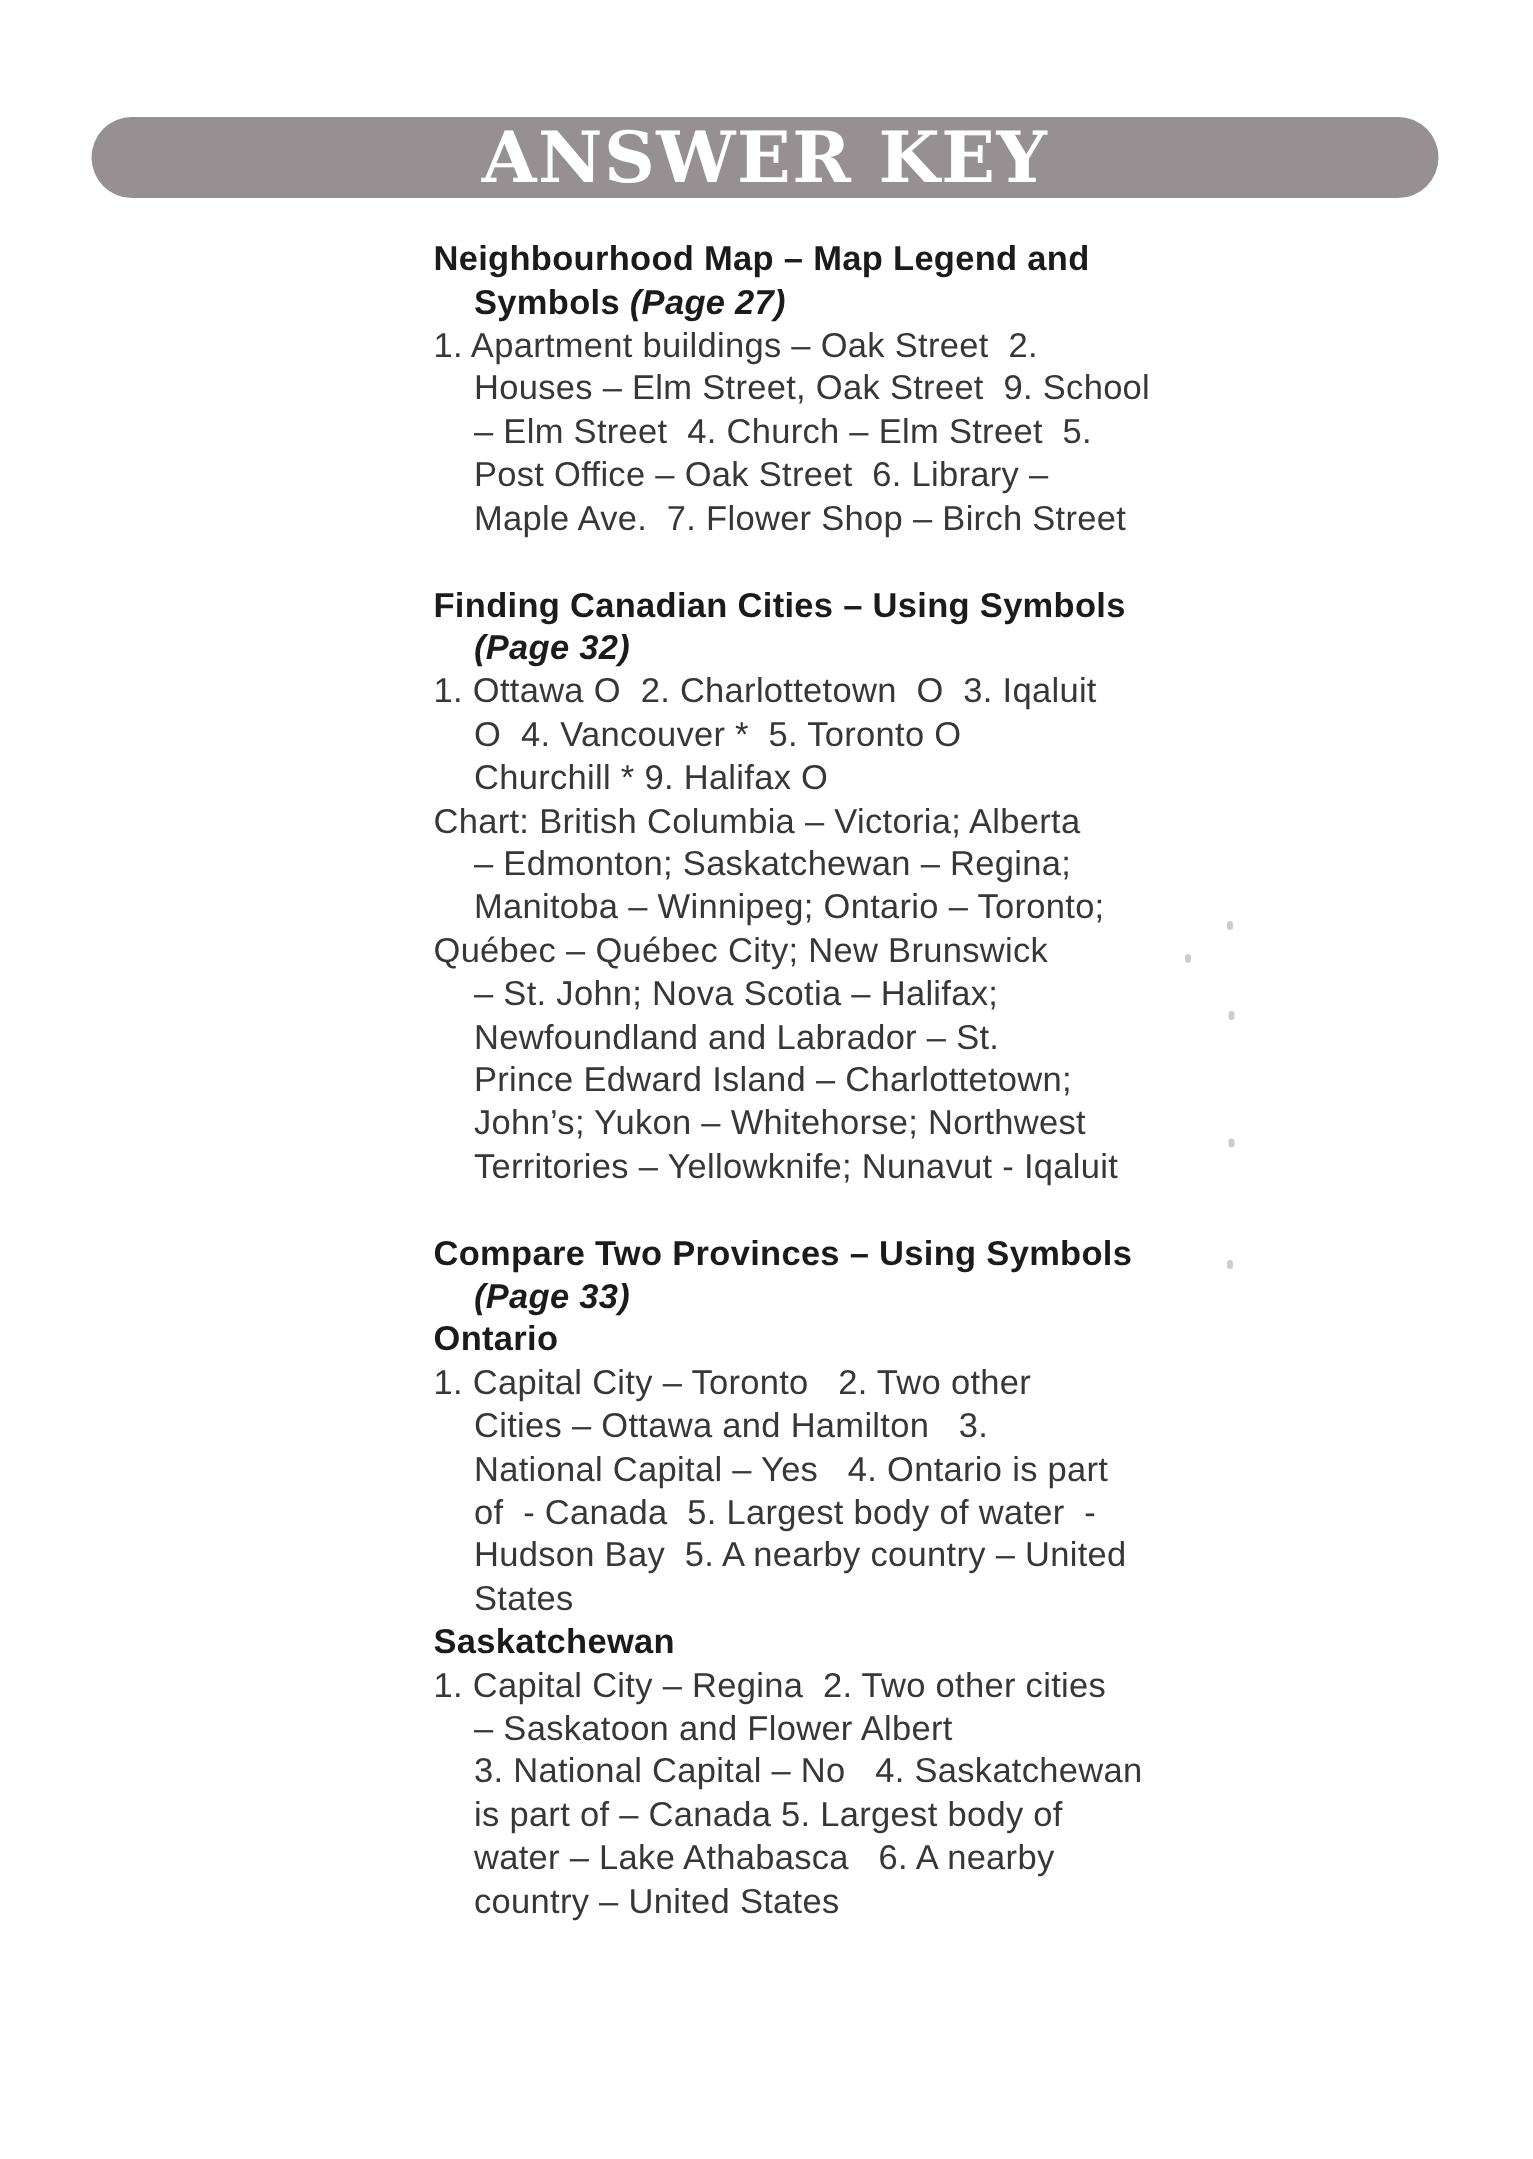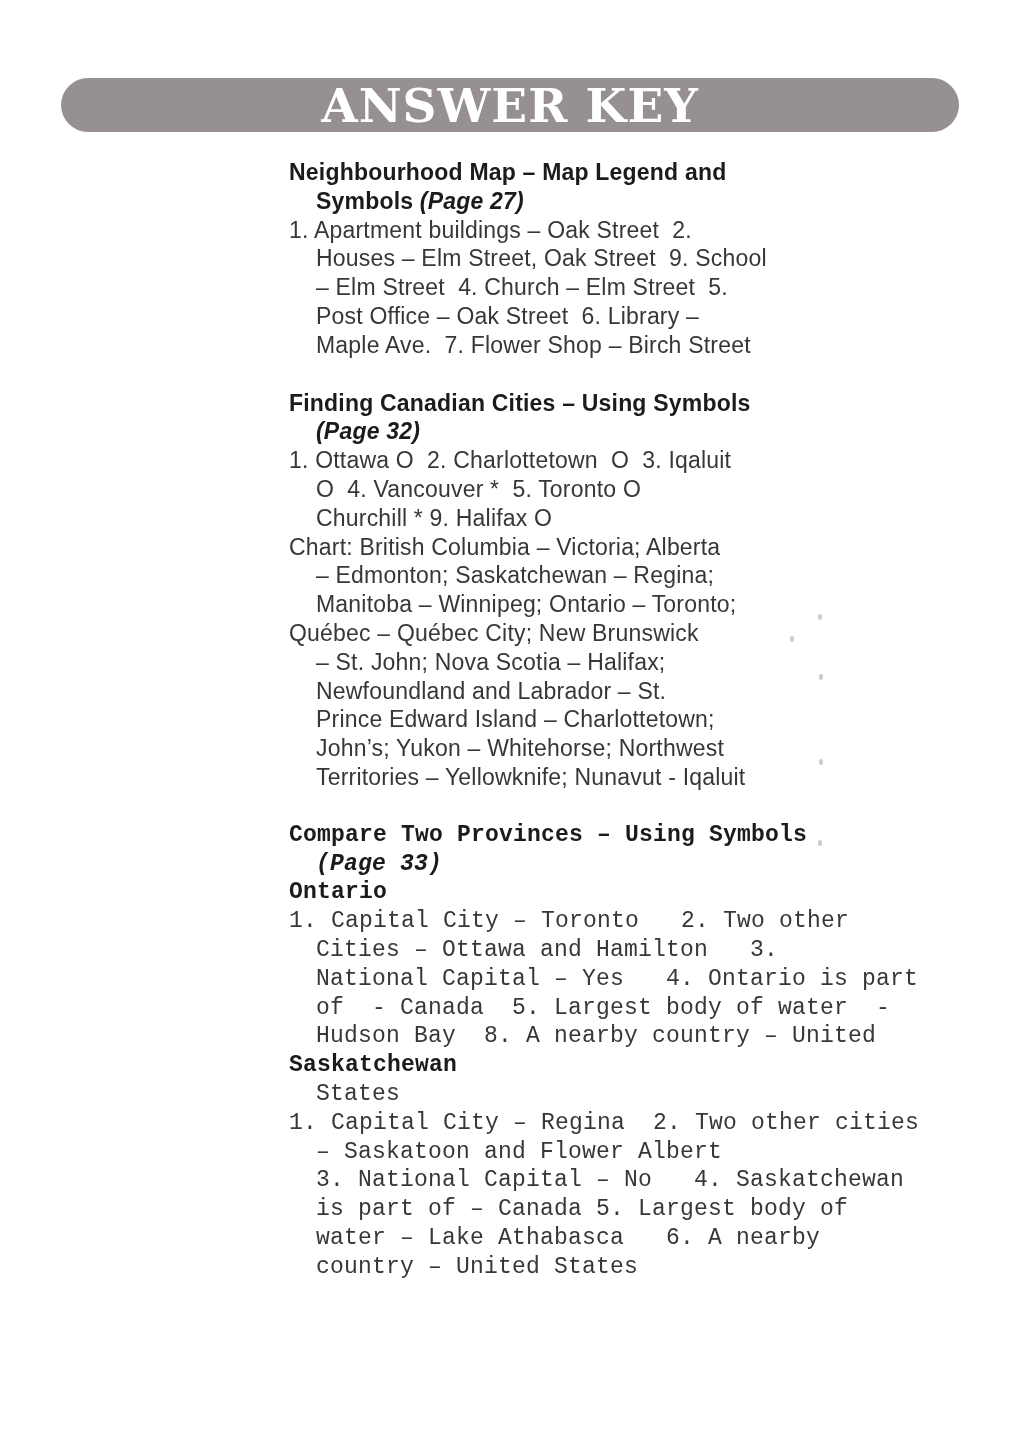--- a/index.html
+++ b/index.html
@@ -34,21 +34,21 @@
     letter-spacing: 1px;
     color: var(--banner-text, #ffffff);
   }
   .content {
     position: absolute;
     left: 289px;
     top: 158px;
     width: 600px;
   }
   .section { margin: 0 0 29px 0; }
-  .section:last-child { margin-bottom: 0; font-family: Liberation Mono, monospace; }
+  .section:last-child { margin-bottom: 0; }
   .line {
     font-size: 23px;
     line-height: 28.8px;
     letter-spacing: 0.2px;
     color: var(--body-text, #373737);
     white-space: pre;
   }
   .line.indent { padding-left: 27px; }
   .b {
     font-weight: bold;
@@ -98,23 +98,23 @@
         <div class="line indent"><span>Territories – Yellowknife; Nunavut - Iqaluit</span></div>
       </div>
       <div class="section">
         <div class="line"><span class="b">Compare Two Provinces – Using Symbols</span></div>
         <div class="line indent"><span class="b i">(Page 33)</span></div>
         <div class="line"><span class="b">Ontario</span></div>
         <div class="line"><span>1. Capital City – Toronto   2. Two other</span></div>
         <div class="line indent"><span>Cities – Ottawa and Hamilton   3.</span></div>
         <div class="line indent"><span>National Capital – Yes   4. Ontario is part</span></div>
         <div class="line indent"><span>of  - Canada  5. Largest body of water  -</span></div>
-        <div class="line indent"><span>Hudson Bay  8. A nearby country – United</span></div>
+        <div class="line indent"><span>Hudson Bay  5. A nearby country – United</span></div>
+        <div class="line indent"><span>States</span></div>
         <div class="line"><span class="b">Saskatchewan</span></div>
-        <div class="line indent"><span>States</span></div>
         <div class="line"><span>1. Capital City – Regina  2. Two other cities</span></div>
         <div class="line indent"><span>– Saskatoon and Flower Albert</span></div>
         <div class="line indent"><span>3. National Capital – No   4. Saskatchewan</span></div>
         <div class="line indent"><span>is part of – Canada 5. Largest body of</span></div>
         <div class="line indent"><span>water – Lake Athabasca   6. A nearby</span></div>
         <div class="line indent"><span>country – United States</span></div>
       </div>
     </div>
 <div class="speck" style="left: 818px; top: 614px;"></div>
     <div class="speck" style="left: 819px; top: 674px;"></div>

